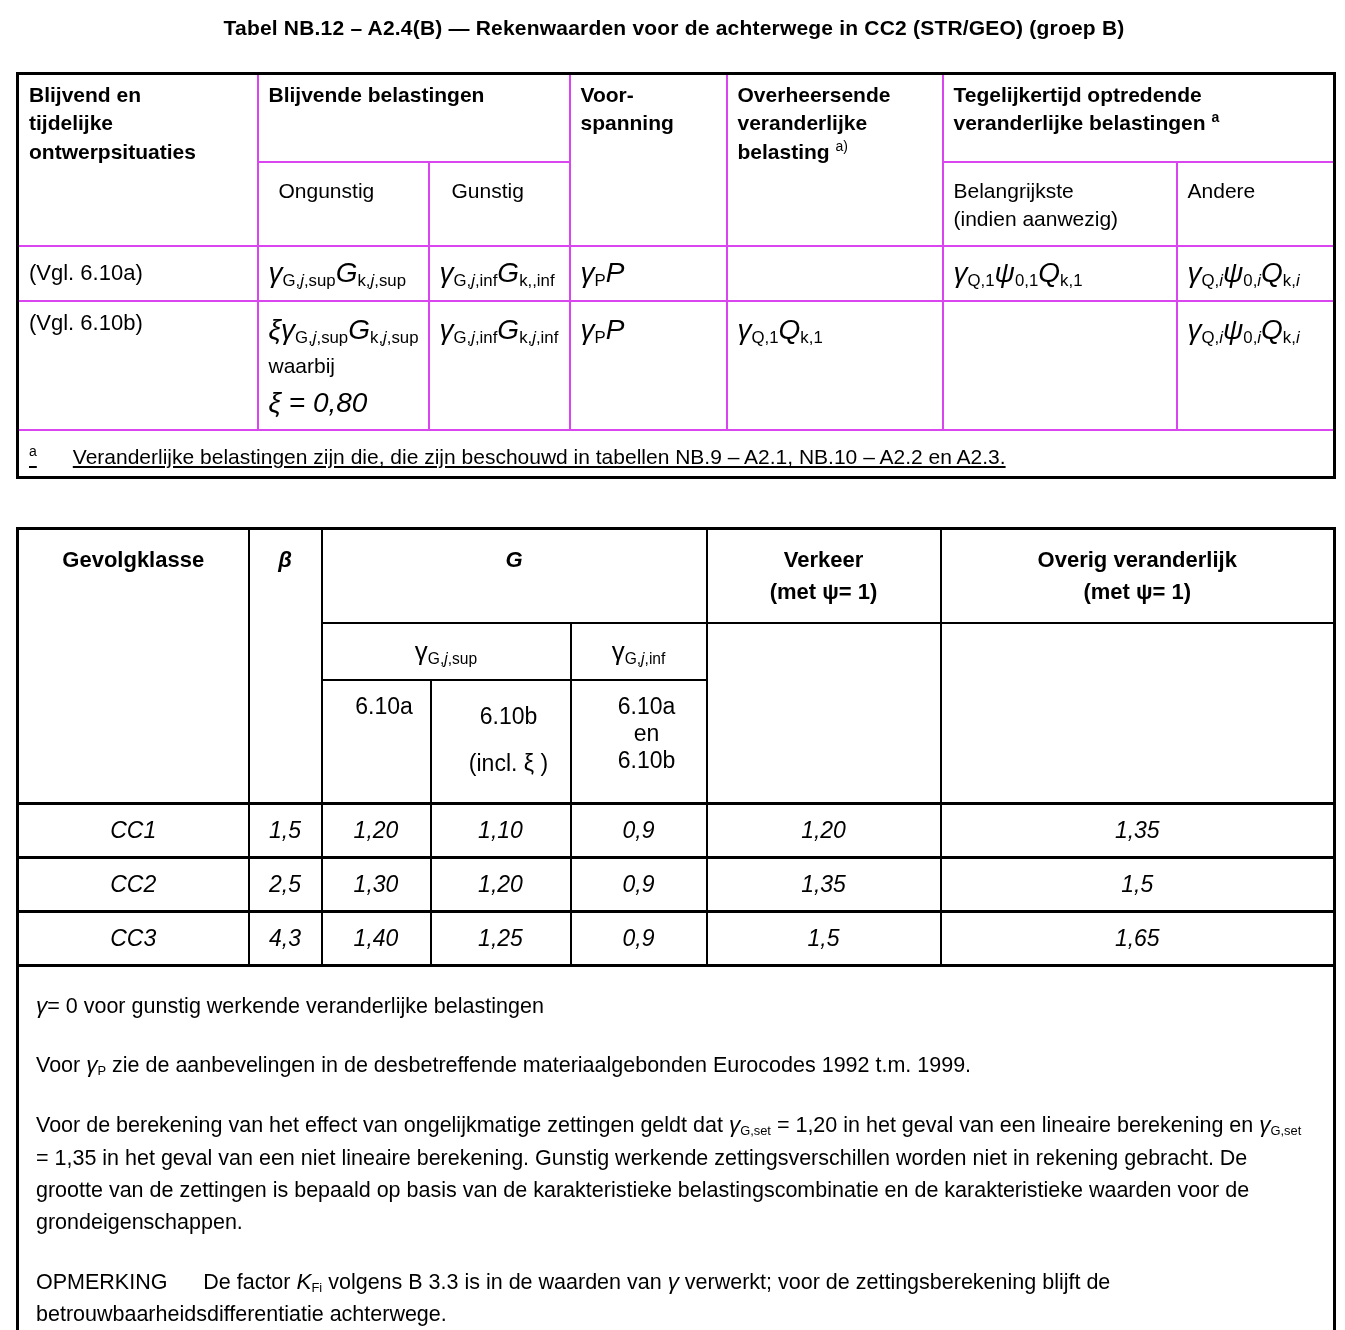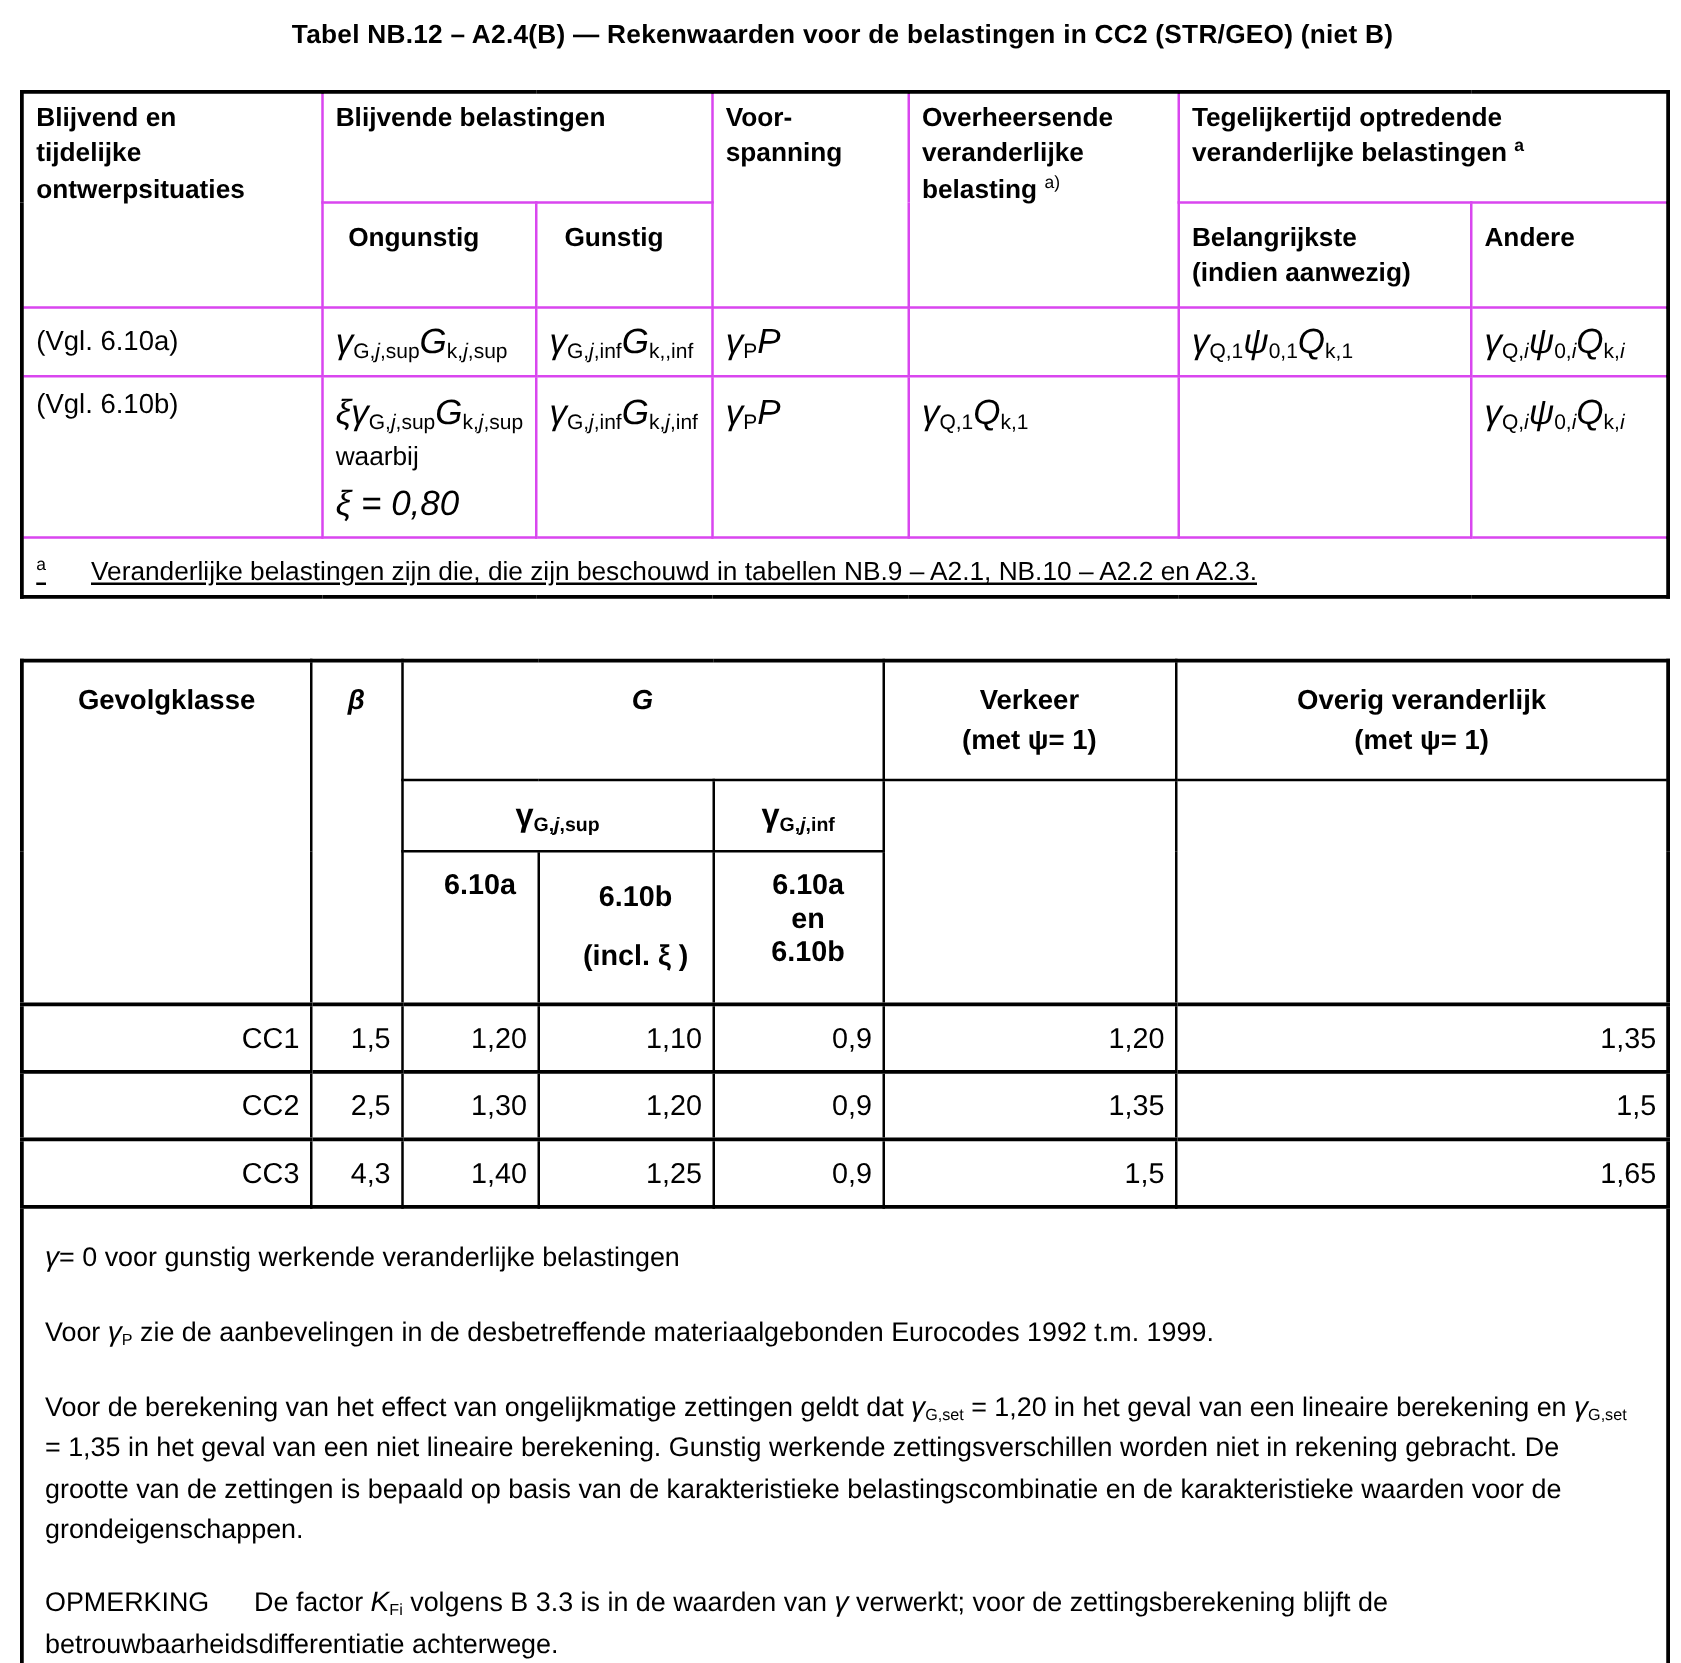--- a/index.html
+++ b/index.html
@@ -1,21 +1,21 @@
 <!DOCTYPE html>
 <html><head>
 <meta charset="utf-8">
 <style>
   html,body { margin:0; padding:0; background:#fff; color:#000; }
   body { font-family:"Liberation Sans","DejaVu Sans",sans-serif; }
   .page { width:1345px; box-sizing:border-box; padding:10px 13px 8px 16px; }
   .title { font-size:21px; font-weight:bold; text-align:center; margin:6px 0 32px 0; letter-spacing:.2px; }
 
   table { border-collapse:collapse; table-layout:fixed; }
-  th { font-weight:bold; }
+  th { font-weight:normal; }
   .b { font-weight:bold; }
   .pre { white-space:pre-line; }
   .ctr { text-align:center; }
   .it { font-style:italic; }
 
   
   .t1 { width:1317px; border:3px solid #000; }
   .t1 th, .t1 td { border:2px solid #d946ef; padding:6px 10px; vertical-align:top; }
   .t1 th { font-size:21px; text-align:left; line-height:1.35; }
   .t1 tr.h1 { height:88px; }
@@ -42,32 +42,32 @@
   .t2 tr.t2h1 { height:95px; }
   .t2 tr.t2h1 th { font-size:22px; vertical-align:top; padding-top:14px; line-height:1.45; }
   .t2 tr.t2h2 { height:57px; }
   .t2 tr.t2h2 th { vertical-align:middle; }
   .t2 tr.t2h3 { height:123px; }
   .t2 tr.t2h3 th { font-size:23px; vertical-align:top; padding-top:12px;padding-left:24px; }
   .lh-wide { line-height:2.05; }
   .lh-tight { line-height:1.18; }
   .t2 .fxh { font-size:26px; }
   .t2 tr.data { height:54px; }
-  .t2 tr.data td { border-top:3px solid #000; font-size:23px; text-align:right; vertical-align:middle; }
+  .t2 tr.data td { border-top:3px solid #000; font-size:23px; text-align:center; vertical-align:middle;font-style:italic; }
   .t2 tr.notes td { border-top:3px solid #000; padding:14px 17px 14px 17px; }
   .t2 tr.notes p { font-size:21.5px; line-height:1.5; margin:8px 0 26px 0; }
   .t2 tr.notes p:last-child { margin-bottom:10px; }
   .t2 tr.notes .var { font-style:italic; font-size:22.5px; }
 </style>
 </head>
 <body>
 
 <div class="page">
 
-  <div class="title">Tabel NB.12 – A2.4(B) — Rekenwaarden voor de belastingen in CC2 (STR/GEO) (niet B)</div>
+  <div class="title">Tabel NB.12 – A2.4(B) — Rekenwaarden voor de achterwege in CC2 (STR/GEO) (groep B)</div>
 
   <table class="t1">
     <colgroup>
       <col style="width:240px">
         <col style="width:171px">
         <col style="width:141px">
       <col style="width:157px">
         <col style="width:216px">
         <col style="width:234px">
         <col style="width:158px">

